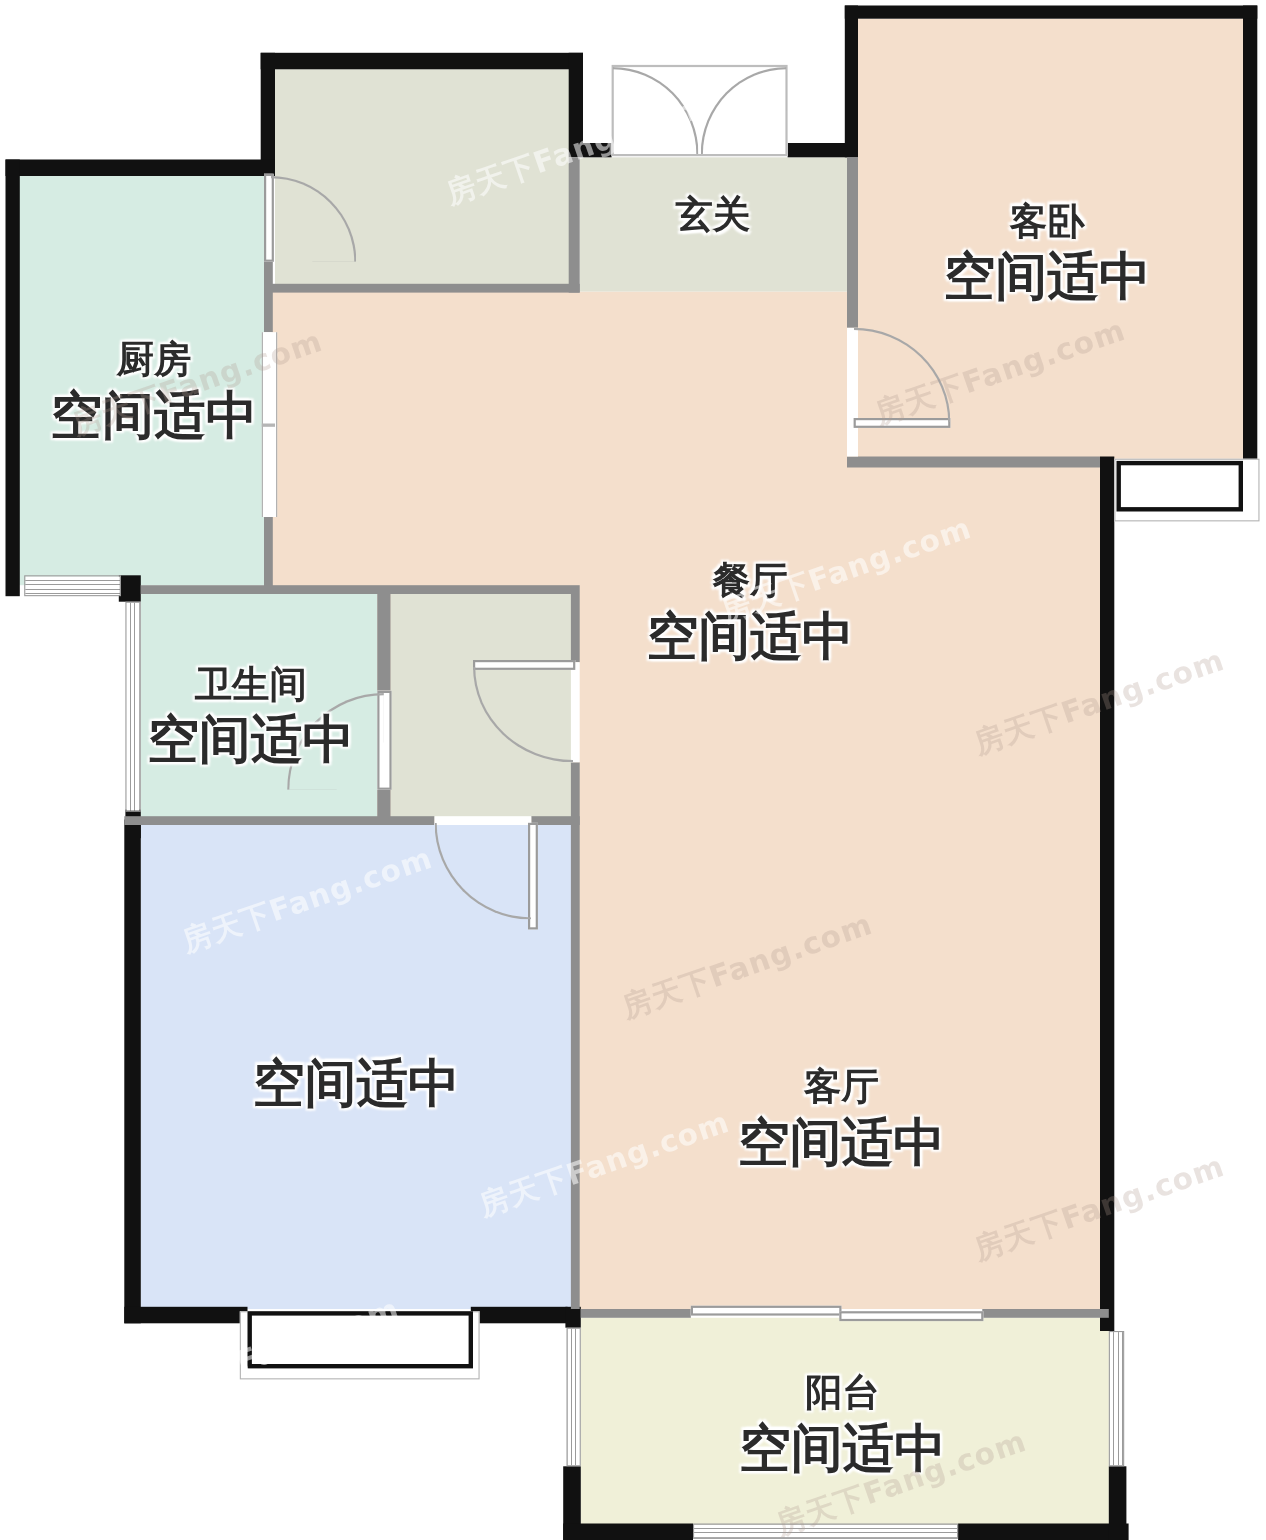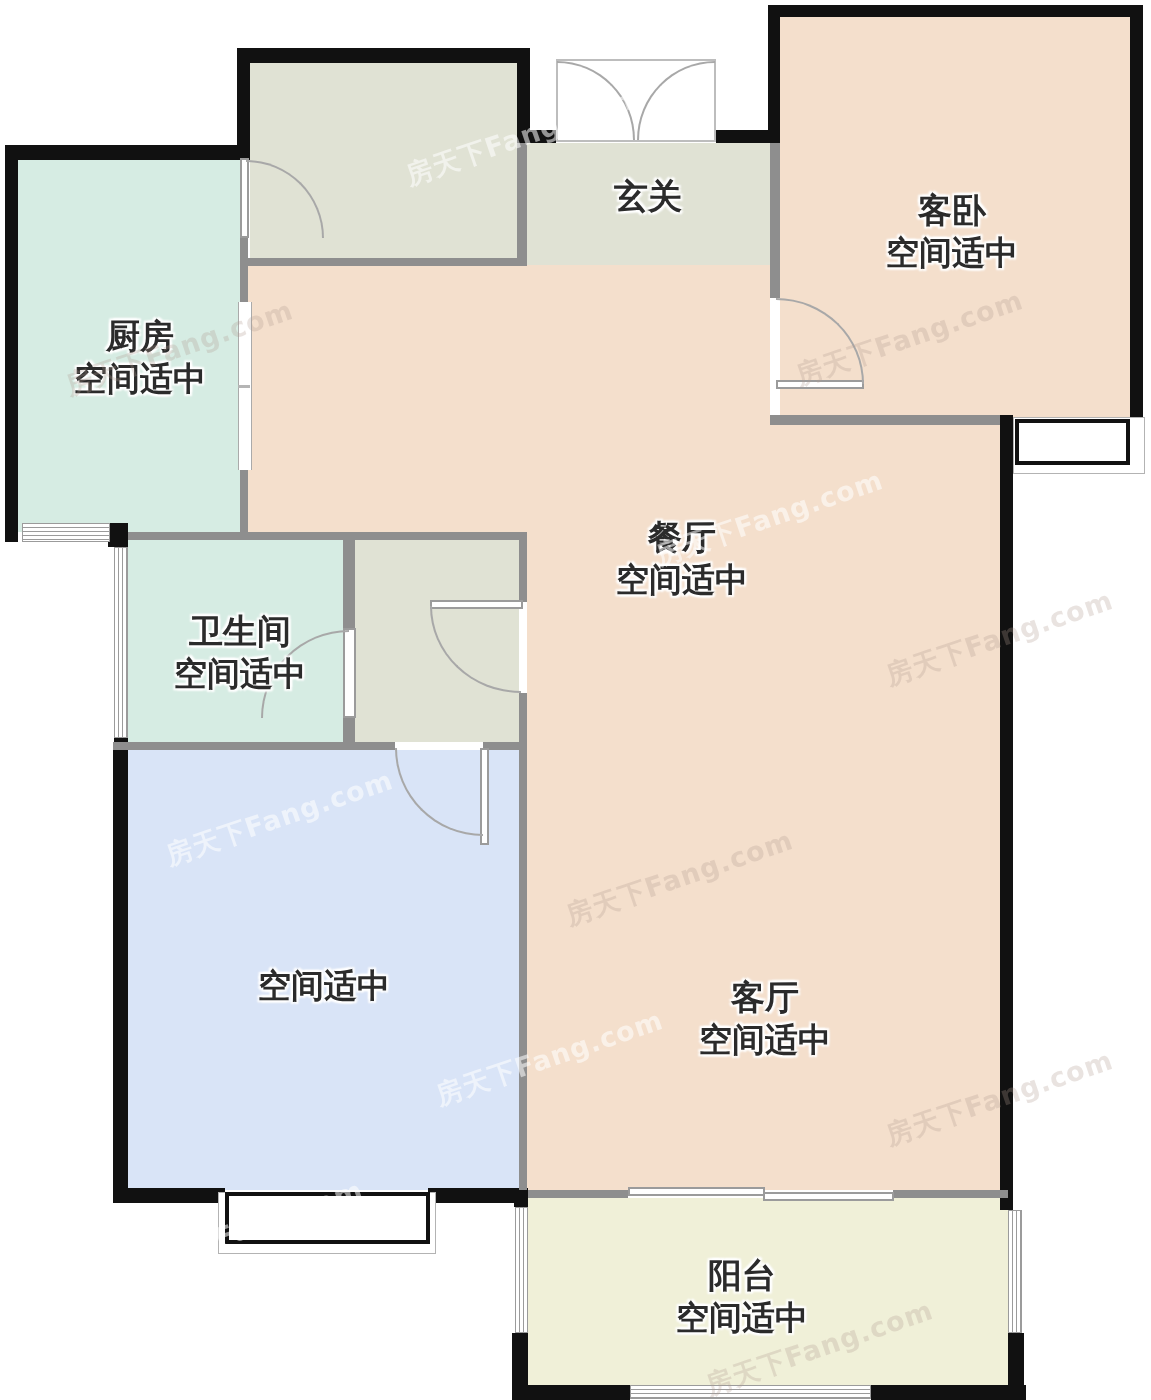--- a/index.html
+++ b/index.html
@@ -19,21 +19,21 @@
   .winh{position:absolute;background:repeating-linear-gradient(to bottom,#ffffff 0 3px,#9b9b9b 3px 4px);
         border:1px solid #9b9b9b;box-sizing:border-box;}
   .bayo{position:absolute;background:#ffffff;border:1px solid #b3b3b3;box-sizing:border-box;}
   .bayi{position:absolute;background:#ffffff;border:4px solid #111111;box-sizing:border-box;}
   .entry{position:absolute;background:#ffffff;border:2px solid #bdbdbd;box-sizing:border-box;}
   .sld{position:absolute;background:#ffffff;border:2px solid #9b9b9b;box-sizing:border-box;}
   .rlabel{position:absolute;transform:translate(-50%,-50%);text-align:center;color:#2b2b2b;
           font-weight:bold;white-space:nowrap;line-height:1.25;
           text-shadow:-2px -2px 2px #fff,2px -2px 2px #fff,-2px 2px 2px #fff,2px 2px 2px #fff,0 0 4px #fff;}
   .rname{font-size:34px;}
-  .rstatus{font-size:33px;}
+  .rstatus{font-size:47px;}
   .rstatus:empty{display:none;}
   .wm{position:absolute;transform:rotate(-19deg);font-size:27px;font-weight:bold;letter-spacing:1px;
       color:rgba(255,255,255,0.55);white-space:nowrap;pointer-events:none;}
   .wm.dark{color:rgba(176,156,142,0.28);}
 </style>
 </head>
 <body>
 
 <div class="plan">
 
@@ -136,32 +136,32 @@
     <div class="rstatus">空间适中</div>
   </div>
   <div class="rlabel" style="left:140px;top:357px;">
     <div class="rname">厨房</div>
     <div class="rstatus">空间适中</div>
   </div>
   <div class="rlabel" style="left:655px;top:558px;margin-left:27px;">
     <div class="rname">餐厅</div>
     <div class="rstatus">空间适中</div>
   </div>
-  <div class="rlabel" style="left:240px;top:652px;">
+  <div class="rlabel" style="left:228px;top:652px;">
     <div class="rname">卫生间</div>
     <div class="rstatus">空间适中</div>
   </div>
   <div class="rlabel" style="left:324px;top:986px;">
     <div class="rstatus">空间适中</div>
   </div>
   <div class="rlabel" style="left:765px;top:1018px;">
     <div class="rname">客厅</div>
     <div class="rstatus">空间适中</div>
   </div>
-  <div class="rlabel" style="left:742px;top:1296px;">
+  <div class="rlabel" style="left:766px;top:1296px;">
     <div class="rname">阳台</div>
     <div class="rstatus">空间适中</div>
   </div>
 
   <div class="wm" style="left:400px;top:120px;">房天下Fang.com</div>
   <div class="wm dark" style="left:790px;top:320px;">房天下Fang.com</div>
   <div class="wm dark" style="left:60px;top:330px;">房天下Fang.com</div>
   <div class="wm" style="left:650px;top:500px;">房天下Fang.com</div>
   <div class="wm dark" style="left:880px;top:620px;">房天下Fang.com</div>
   <div class="wm" style="left:160px;top:800px;">房天下Fang.com</div>

